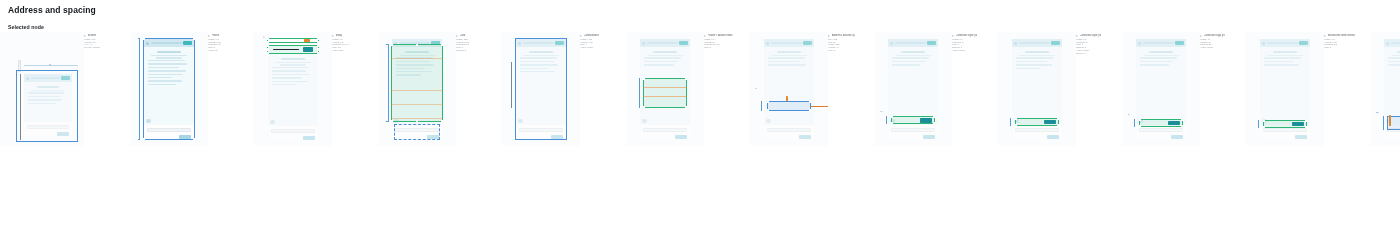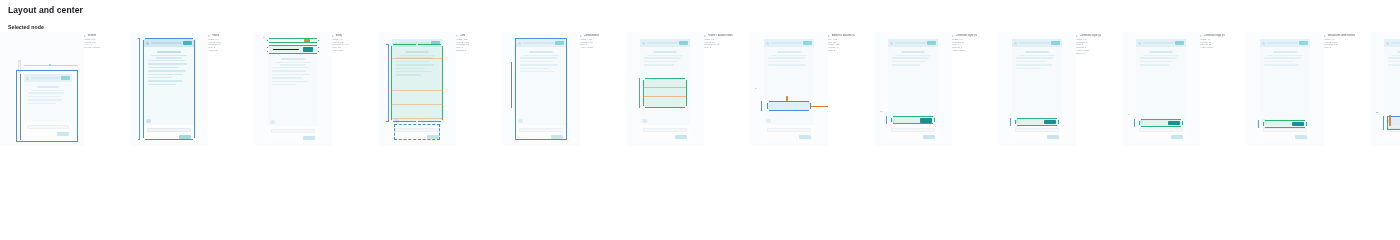--- a/index.html
+++ b/index.html
@@ -186,21 +186,21 @@
   }
   .wide-knob {
     position:absolute; width:2px;height:2px;border-radius:50%;background:#9fc4dd;
   }
 </style>
 </head>
 <body>
 
 <div id="root">
 
-  <div class="page-title">Layout and center</div>
+  <div class="page-title">Address and spacing</div>
   <div class="section-label">Selected node</div>
 
   <div class="strip">
 
     <div class="cardslot">
       <div class="thumb" style="width:84px">
         <div class="ruler-v" style="left:18px;top:28px;height:12px"></div>
         <div class="wide-slider" style="left:24px;top:33px;width:54px"></div>
         <div class="wide-knob" style="left:49px;top:32.4px"></div>
         <div class="sel blue nofill" style="left:16px;top:38px;width:62px;height:72px"></div>

